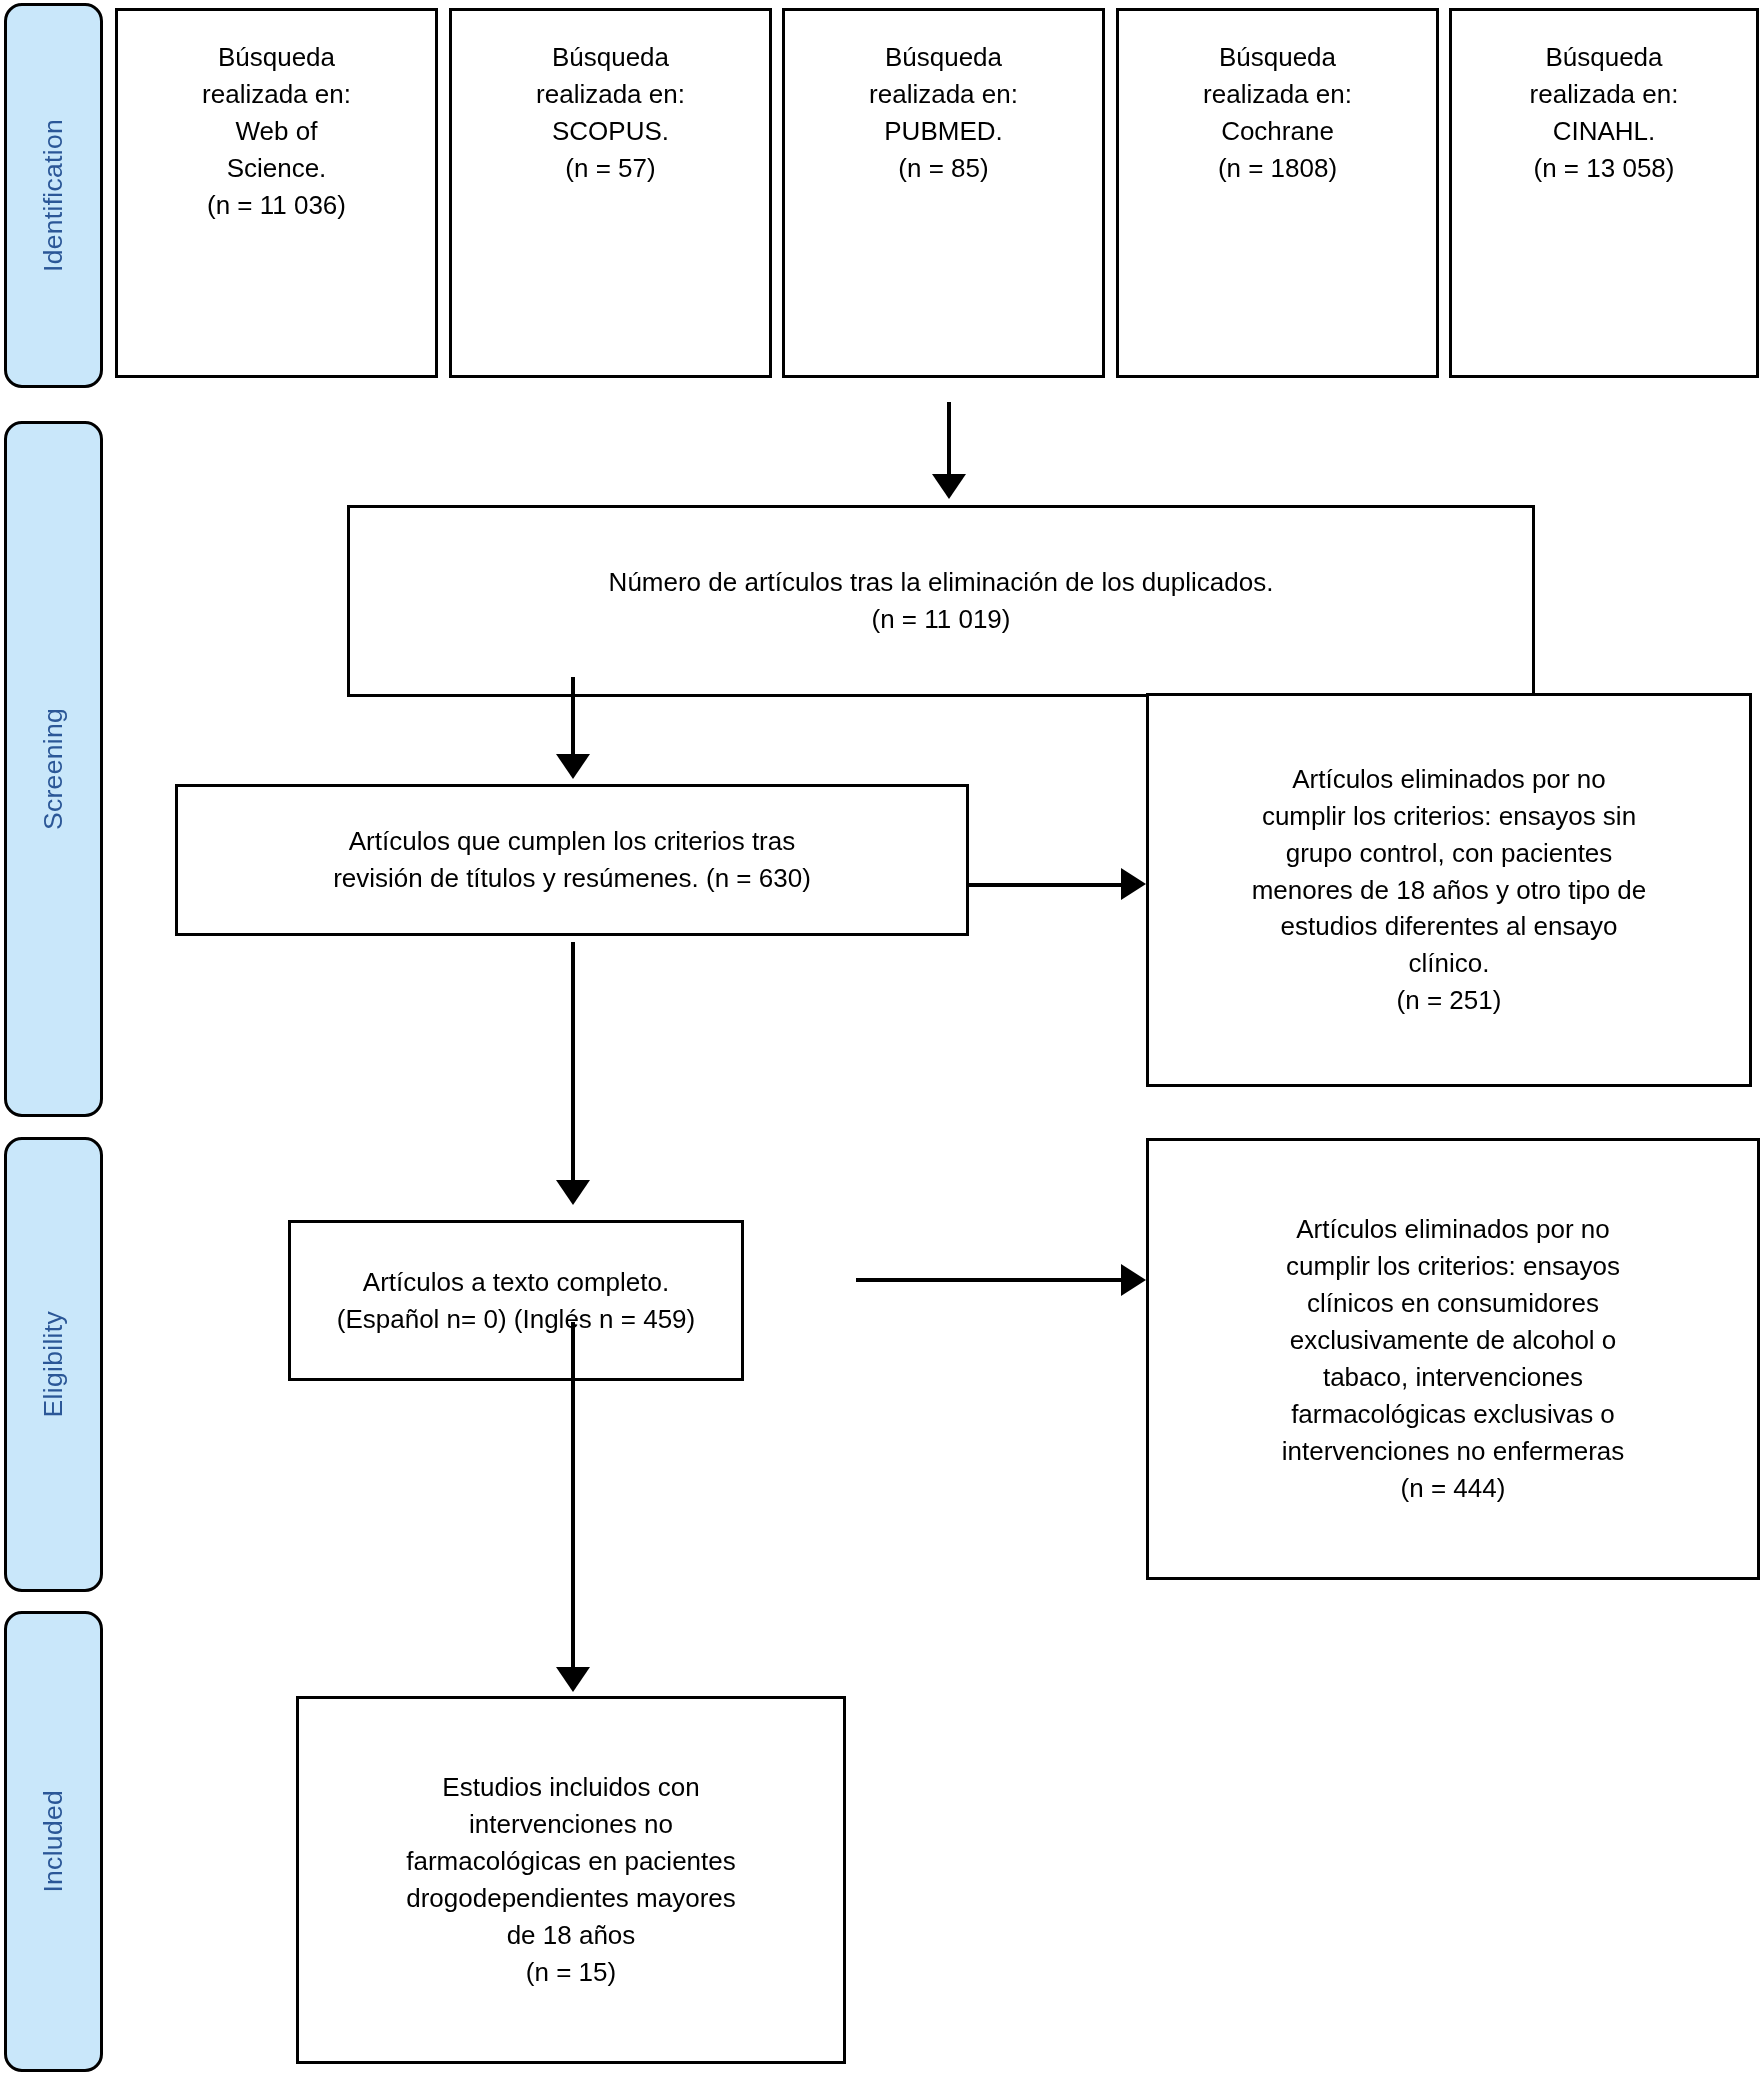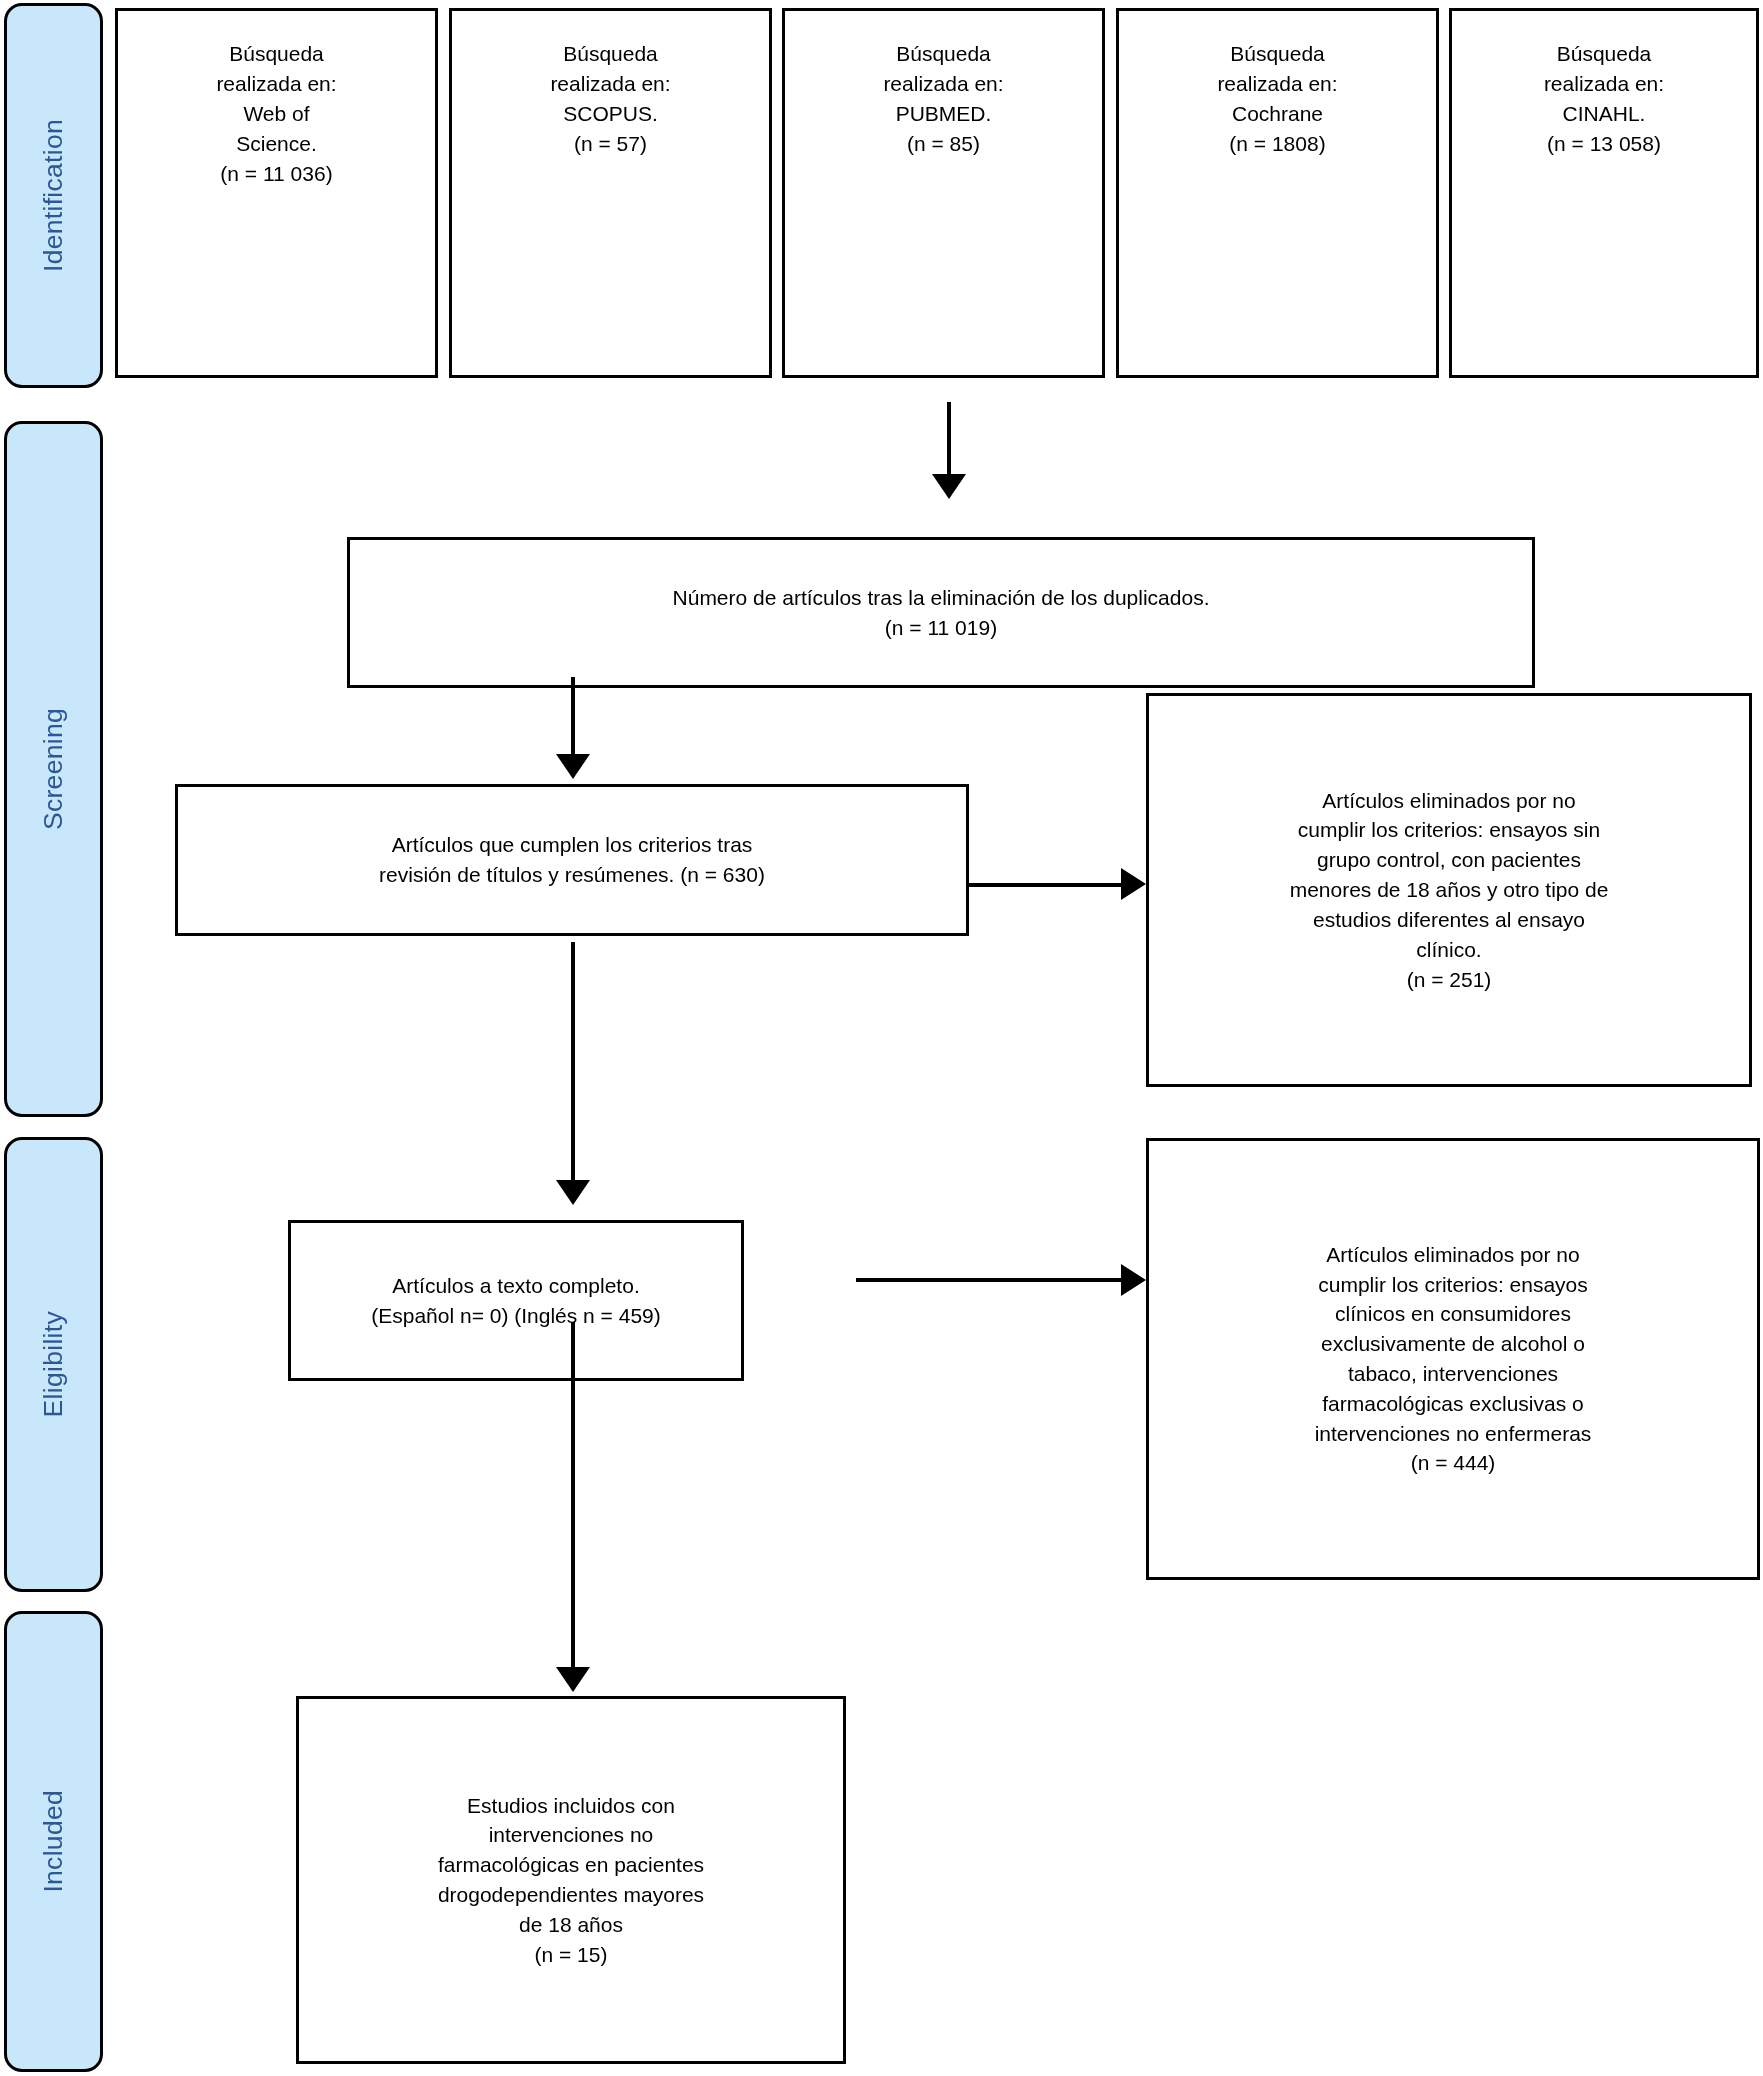--- a/index.html
+++ b/index.html
@@ -32,21 +32,21 @@
   .box{
     position:absolute;
     background:#ffffff;
     border:3.2px solid #000;
     box-sizing:border-box;
     display:flex;
     align-items:center;
     justify-content:center;
     text-align:center;
     color:#000;
-    font-size:21px;
+    font-size:26px;
     line-height:1.42;
     padding:5.3px 8.5px;
   }
   .box .txt{white-space:pre-line;display:block;width:100%;}
 
   
   .vline{position:absolute;background:#000;width:3.7px;}
   .hline{position:absolute;background:#000;height:4.2px;}
   .arrow-down{
     position:absolute;
@@ -116,21 +116,21 @@
   <div class="box" style="left:1449px; top:8px; width:310px; height:370px; align-items:flex-start;">
     <span class="txt" style="padding-top:23px;">Búsqueda
 realizada en:
 CINAHL.
 (n = 13 058)</span>
   </div>
 
   <div class="vline" style="left:947px; top:402px; height:77px;"></div>
   <div class="arrow-down" style="left:932px; top:474px;"></div>
 
-  <div class="box" style="left:347px; top:505px; width:1188px; height:151px;margin-top:32px;">
+  <div class="box" style="left:347px; top:505px; width:1188px; height:192px;">
     <span class="txt">Número de artículos tras la eliminación de los duplicados.
 (n = 11 019)</span>
   </div>
 
   <div class="vline" style="left:571px; top:677px; height:82px;"></div>
   <div class="arrow-down" style="left:556px; top:754px;"></div>
 
   <div class="box" style="left:175px; top:784px; width:794px; height:152px;">
     <span class="txt">Artículos que cumplen los criterios tras
 revisión de títulos y resúmenes.  (n = 630)</span>

